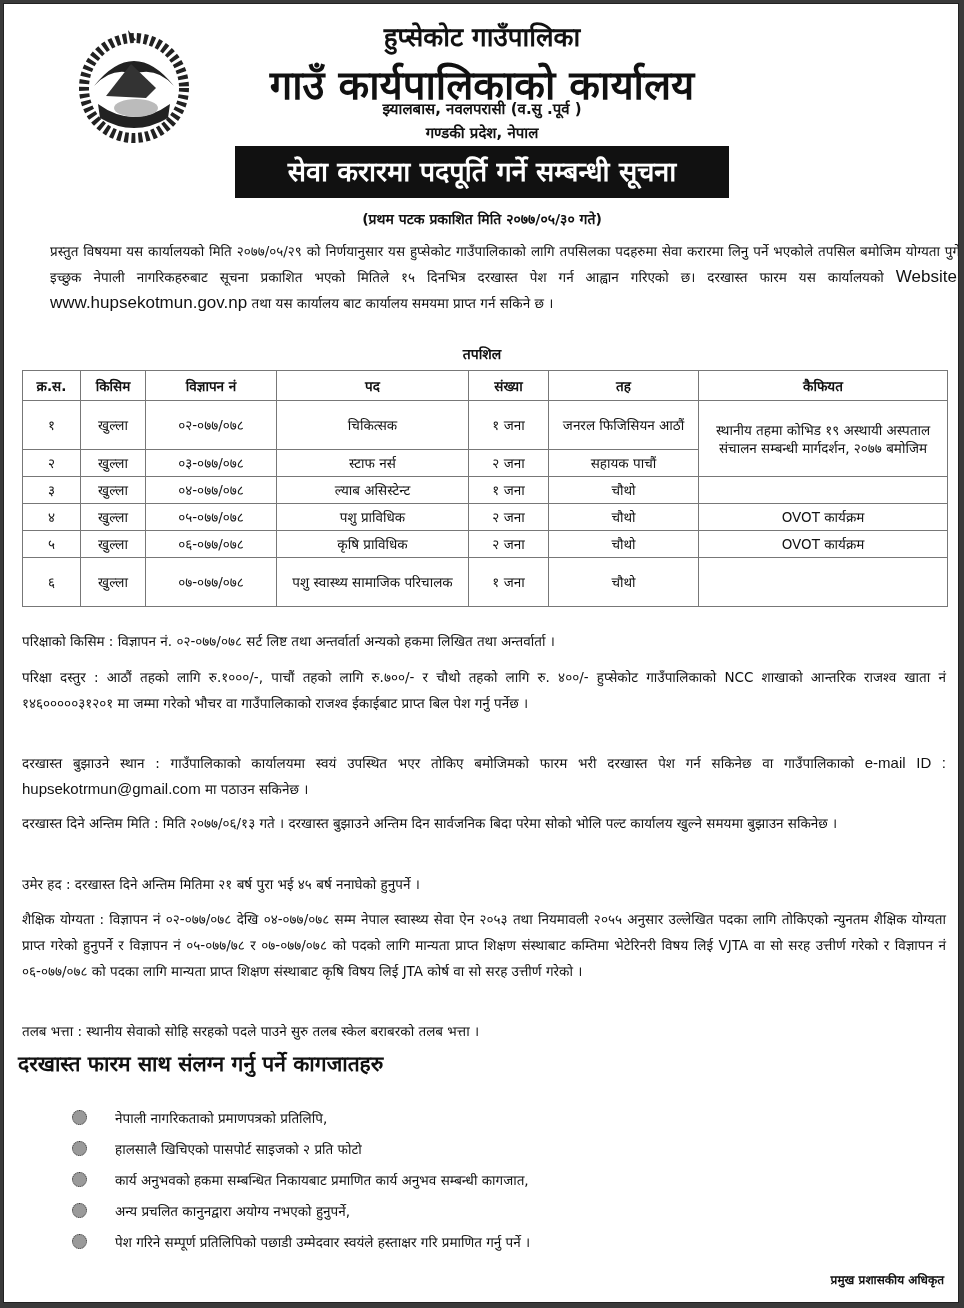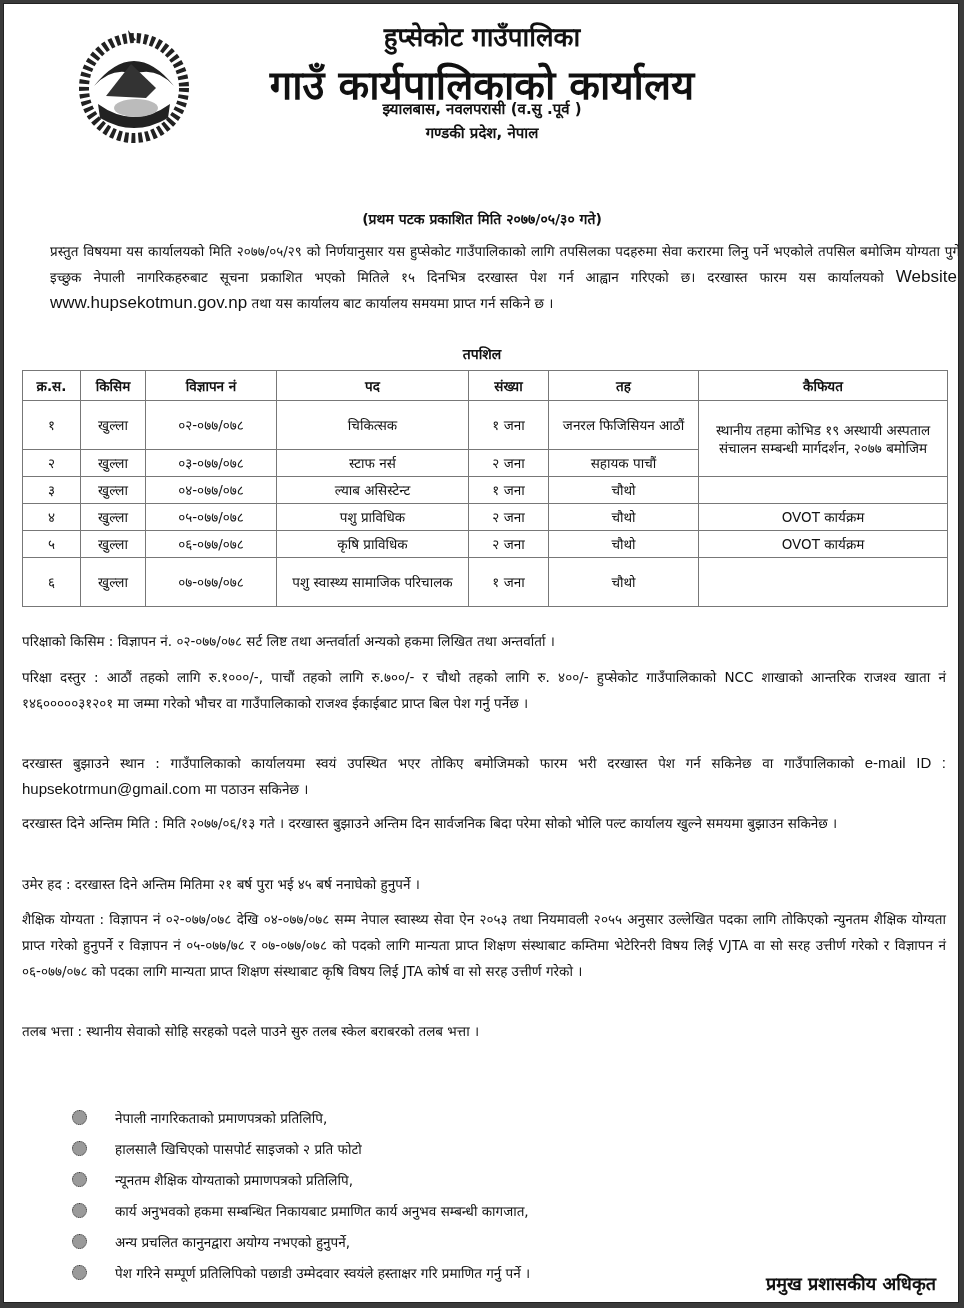--- a/index.html
+++ b/index.html
@@ -39,41 +39,42 @@
   .sec { position: absolute; left: 18px; width: 924px; font-size: 13.5px; line-height: 26px; text-align: justify; }
   .sec b { font-weight: normal; }
   .latin { font-family: "Liberation Sans", sans-serif; font-size: 15px; }
   .docs-title { position: absolute; left: 14px; top: 1045px; font-size: 21px; font-weight: bold; }
   .docs { position: absolute; left: 52px; top: 1082px; list-style: none; margin: 16px; padding: 0; }
   .docs li { height: 31px; font-size: 13.5px; display: flex; align-items: center; }
   .bullet {
     display: inline-block; width: 15px; height: 15px; border-radius: 50%;
     background: #9a9a9a; border: 1px dotted #333; box-sizing: border-box; margin-right: 28px;
   }
-  .sign { position: absolute; right: 22px; top: 1267px; font-size: 18px; font-weight: bold; }
+  .sign { position: absolute; right: 14px; top: 1267px; font-size: 12px; font-weight: bold; }
 </style>
 </head>
 <body>
 
 <div class="page">
 
   <svg class="emblem" viewBox="0 0 116 118">
     <ellipse cx="58" cy="62" rx="50" ry="50" fill="none" stroke="#222" stroke-width="10" stroke-dasharray="4 3"></ellipse>
     <path d="M18 60 Q58 10 98 60 Q80 40 58 48 Q36 40 18 60Z" fill="#222"></path>
     <path d="M30 70 L55 38 L80 62 L70 72 Z" fill="#333"></path>
     <path d="M22 78 Q58 104 94 78 L92 92 Q58 112 24 92Z" fill="#222"></path>
     <ellipse cx="60" cy="82" rx="22" ry="9" fill="#bbb"></ellipse>
     <path d="M52 4 L60 14 L54 16 Z" fill="#222"></path>
   </svg>
 
   <div class="hdr h1">हुप्सेकोट गाउँपालिका</div>
   <div class="hdr h2">गाउँ कार्यपालिकाको कार्यालय</div>
   <div class="hdr h3">झ्यालबास, नवलपरासी (व.सु .पूर्व )</div>
   <div class="hdr h4">गण्डकी प्रदेश, नेपाल</div>
 
+  <div class="banner">सेवा करारमा पदपूर्ति गर्ने सम्बन्धी सूचना</div>
   <div class="pubdate">(प्रथम पटक प्रकाशित मिति २०७७/०५/३० गते)</div>
 
   <div class="para intro"><span>प्रस्तुत विषयमा यस कार्यालयको मिति २०७७/०५/२९ को निर्णयानुसार यस हुप्सेकोट गाउँपालिकाको लागि तपसिलका पदहरुमा सेवा करारमा लिनु पर्ने भएकोले तपसिल बमोजिम योग्यता पुगेका इच्छुक नेपाली नागरिकहरुबाट सूचना प्रकाशित भएको मितिले १५ दिनभित्र दरखास्त पेश गर्न आह्वान गरिएको छ। दरखास्त फारम यस कार्यालयको </span><span class="web">Website : www.hupsekotmun.gov.np</span><span> तथा यस कार्यालय बाट कार्यालय समयमा प्राप्त गर्न सकिने छ ।</span></div>
 
   <div class="tblcap">तपशिल</div>
 
   <table class="tbl">
     <colgroup>
       <col style="width:58px">
         <col style="width:65px">
@@ -158,32 +159,29 @@
   <div class="sec" style="top:746px"><b>दरखास्त बुझाउने स्थान :</b><span> गाउँपालिकाको कार्यालयमा स्वयं उपस्थित भएर तोकिए बमोजिमको फारम भरी दरखास्त पेश गर्न सकिनेछ वा गाउँपालिकाको </span><span class="latin">e-mail ID : hupsekotrmun@gmail.com</span><span> मा पठाउन सकिनेछ ।</span></div>
 
   <div class="sec" style="top:806px"><b>दरखास्त दिने अन्तिम मिति :</b><span> मिति २०७७/०६/१३ गते । दरखास्त बुझाउने अन्तिम दिन सार्वजनिक बिदा परेमा सोको भोलि पल्ट कार्यालय खुल्ने समयमा बुझाउन सकिनेछ ।</span></div>
 
   <div class="sec" style="top:867px"><b>उमेर हद :</b><span> दरखास्त दिने अन्तिम मितिमा २१ बर्ष पुरा भई ४५ बर्ष ननाघेको हुनुपर्ने ।</span></div>
 
   <div class="sec" style="top:902px"><b>शैक्षिक योग्यता :</b><span> विज्ञापन नं ०२-०७७/०७८ देखि ०४-०७७/०७८ सम्म नेपाल स्वास्थ्य सेवा ऐन २०५३ तथा नियमावली २०५५ अनुसार उल्लेखित पदका लागि तोकिएको न्युनतम शैक्षिक योग्यता प्राप्त गरेको हुनुपर्ने र विज्ञापन नं ०५-०७७/७८ र ०७-०७७/०७८ को पदको लागि मान्यता प्राप्त शिक्षण संस्थाबाट कम्तिमा भेटेरिनरी विषय लिई VJTA वा सो सरह उत्तीर्ण गरेको र विज्ञापन नं ०६-०७७/०७८ को पदका लागि मान्यता प्राप्त शिक्षण संस्थाबाट कृषि विषय लिई JTA कोर्ष वा सो सरह उत्तीर्ण गरेको ।</span></div>
 
   <div class="sec" style="top:1014px"><b>तलब भत्ता :</b><span> स्थानीय सेवाको सोहि सरहको पदले पाउने सुरु तलब स्केल बराबरको तलब भत्ता ।</span></div>
 
+  <div class="docs-title">दरखास्त फारम साथ संलग्न गर्नु पर्ने कागजातहरु</div>
   <ul class="docs">
     <li>
         <span class="bullet"></span>
         <span>नेपाली नागरिकताको प्रमाणपत्रको प्रतिलिपि,</span>
       </li>
     <li>
         <span class="bullet"></span>
         <span>हालसालै खिचिएको पासपोर्ट साइजको २ प्रति फोटो</span>
-      </li>
-    <li>
-        <span class="bullet"></span>
-        <span>न्यूनतम शैक्षिक योग्यताको प्रमाणपत्रको प्रतिलिपि,</span>
       </li>
     <li>
         <span class="bullet"></span>
         <span>कार्य अनुभवको हकमा सम्बन्धित निकायबाट प्रमाणित कार्य अनुभव सम्बन्धी कागजात,</span>
       </li>
     <li>
         <span class="bullet"></span>
         <span>अन्य प्रचलित कानुनद्वारा अयोग्य नभएको हुनुपर्ने,</span>
       </li>
     <li>

